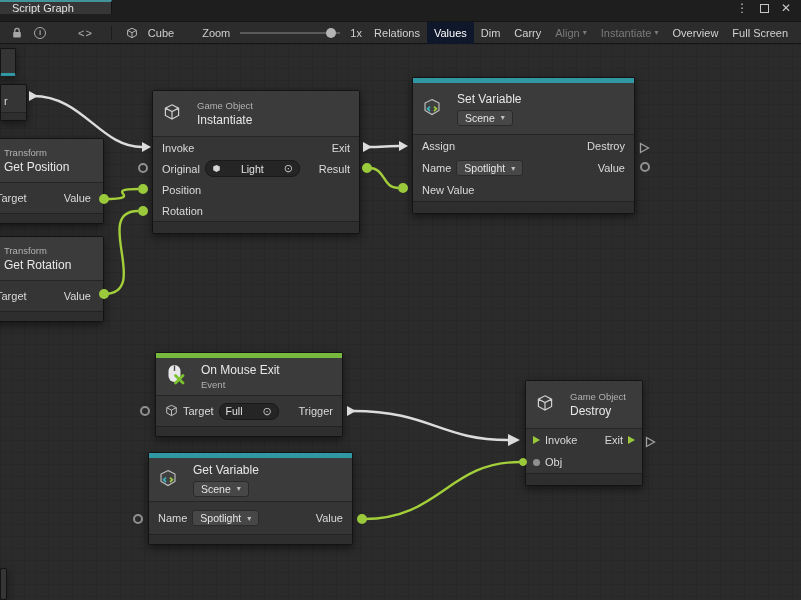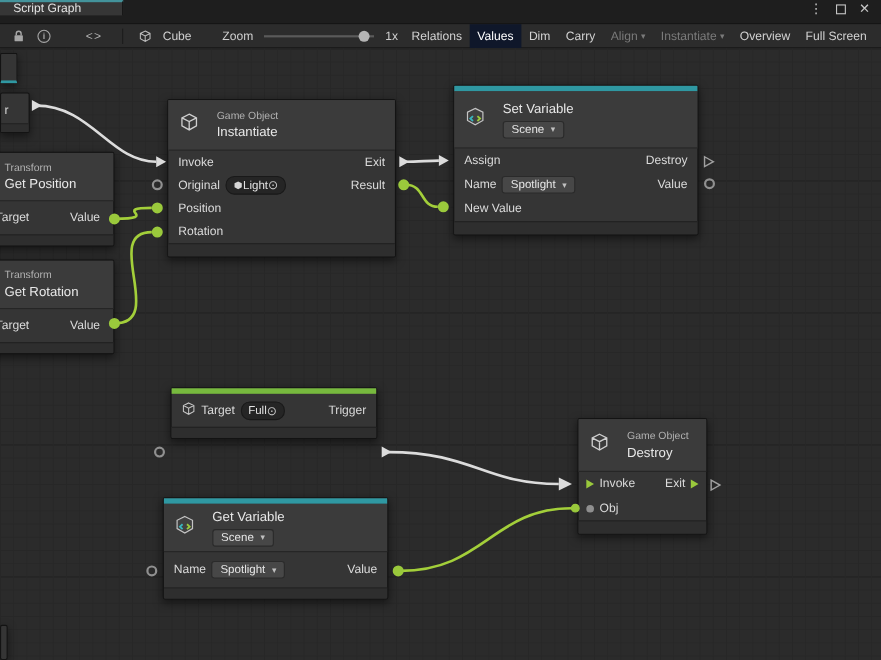--- a/index.html
+++ b/index.html
@@ -51,21 +51,21 @@
         box-shadow:0 3px 8px rgba(0,0,0,.5);color:#d8d8d8}
   .accent{height:5px}
   .head{background:#3b3b3b;display:flex;align-items:center;gap:16px;padding:3px 10px;
         border-bottom:1px solid #252525}
   .htitles{display:flex;flex-direction:column;gap:2px;justify-content:center}
   .hcat{font-size:9.5px;color:#b2b2b2}
   .htitle{font-size:12px;color:#e8e8e8}
   .row{display:flex;align-items:center;padding:0 9px;gap:5px;font-size:11px;color:#dadada}
   .grow{flex:1}
   .foot{background:#2e2e2e;border-top:1px solid #222}
-  .chip{display:inline-flex;align-items:center;gap:0;background:#252525;border:1px solid #191919;
+  .chip{display:inline-flex;align-items:center;gap:20px;background:#252525;border:1px solid #191919;
         border-radius:8px;padding:1px 6px;font-size:10.5px;color:#e2e2e2}
   .tgt{font-size:11px;color:#c9c9c9}
   .dd{display:inline-flex;align-items:center;gap:6px;background:#474747;border:1px solid #2a2a2a;
       border-radius:3px;padding:1px 7px;font-size:10.5px;color:#e6e6e6}
   .dcaret{font-size:8px;color:#c0c0c0}
 
   
   .tri{position:absolute;z-index:3;width:0;height:0;border-top:5px solid transparent;
        border-bottom:5px solid transparent;border-left:9px solid #dcdcdc}
   .cir{position:absolute;z-index:3;width:10px;height:10px;border-radius:50%;
@@ -256,20 +256,33 @@
       <span>Value</span>
     </div>
     <div class="row" style="height:22px">
       <span>New Value</span>
     </div>
     <div class="foot" style="height:12px"></div>
   </div>
 
   <div class="node" style="left:155px;top:308px;width:188px">
     <div class="accent" style="background:#77B93E"></div>
+    <div class="head" style="height:38px">
+      <span>
+        <svg width="19" height="21" viewBox="0 0 19 21">
+            <rect x="2.5" y="1" width="12" height="17" rx="6" fill="#e8e8e8"></rect>
+            <line x1="8.5" y1="1.5" x2="8.5" y2="7" stroke="#4a4a4a" stroke-width="1.4"></line>
+            <path d="M9.5 11.5 L17 19 M17 11.5 L9.5 19" stroke="#7CC22F" stroke-width="2.8" stroke-linecap="round"></path>
+          </svg>
+      </span>
+      <span class="htitles">
+        <span class="htitle">On Mouse Exit</span>
+        <span class="hcat">Event</span>
+      </span>
+    </div>
     <div class="row" style="height:30px">
       <span>
         <svg width="13" height="13" viewBox="0 0 18 18">
             <path d="M9 1.8 L15.6 5.1 L15.6 12.4 L9 16.1 L2.4 12.4 L2.4 5.1 Z M2.4 5.1 L9 8.5 L15.6 5.1 M9 8.5 L9 16.1" fill="none" stroke="#c6c6c6" stroke-width="1.3"></path>
           </svg>
       </span>
       <span>Target</span>
       <span class="chip">
         <span>Full</span>
         <span class="tgt">⊙</span>

